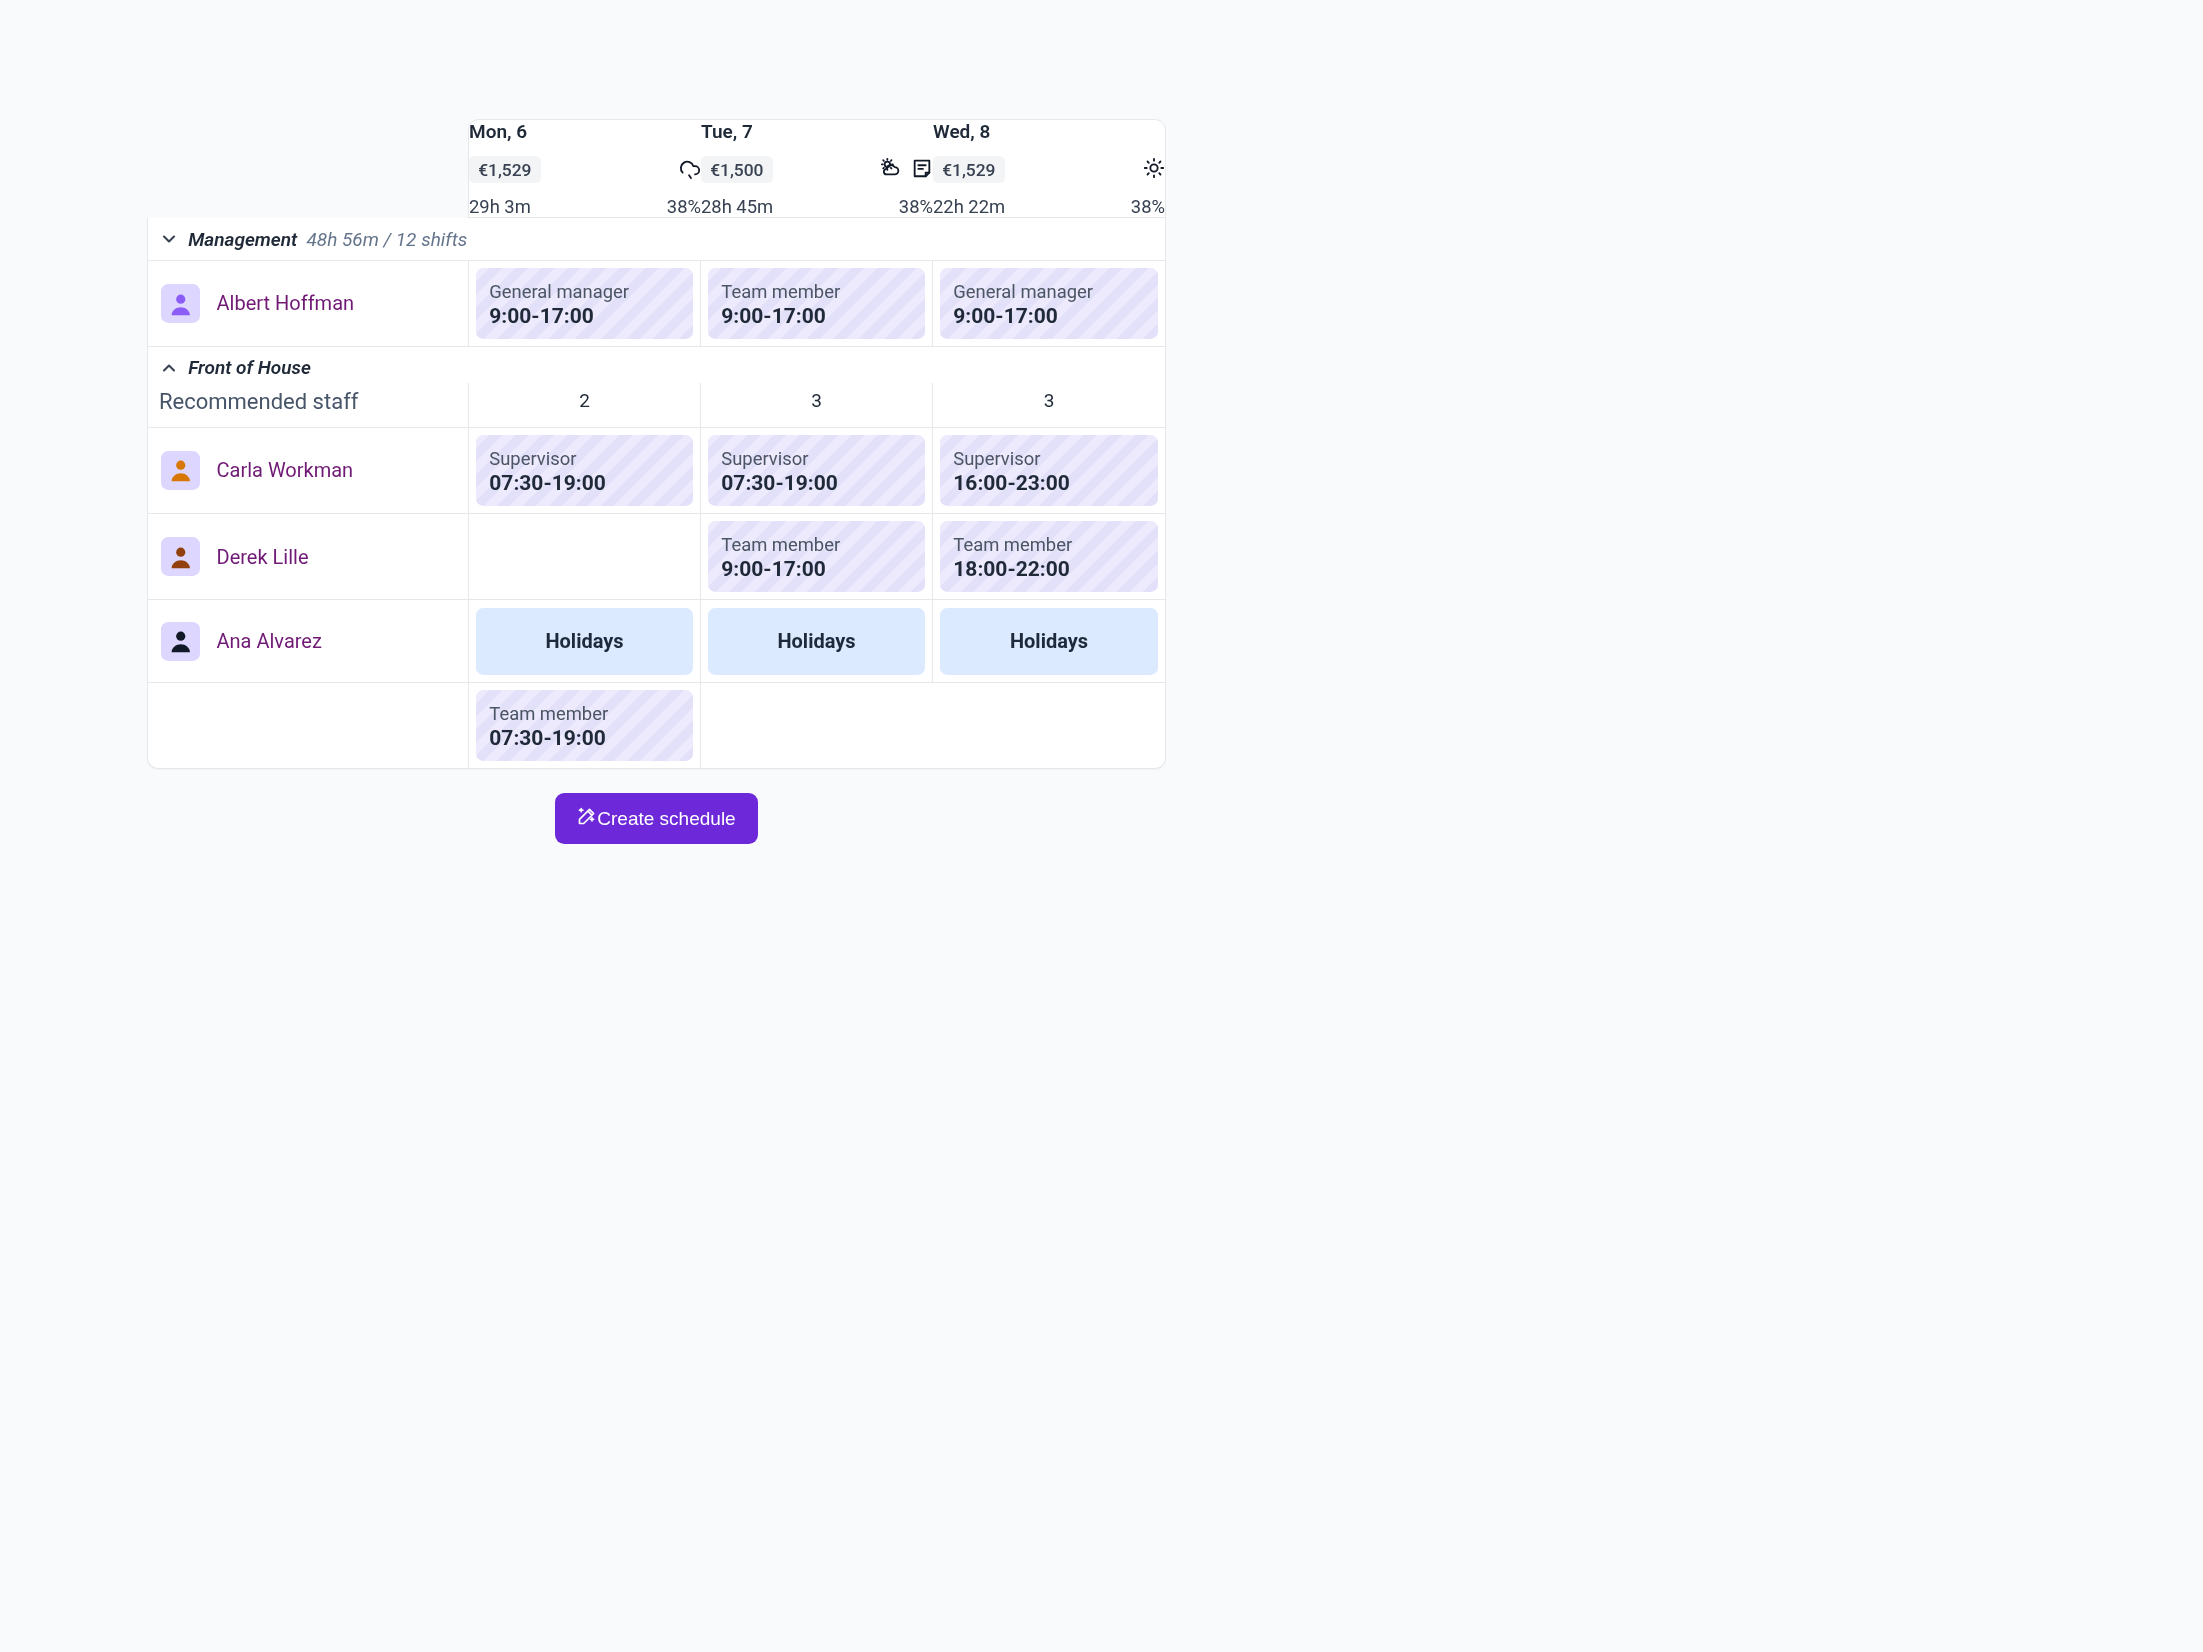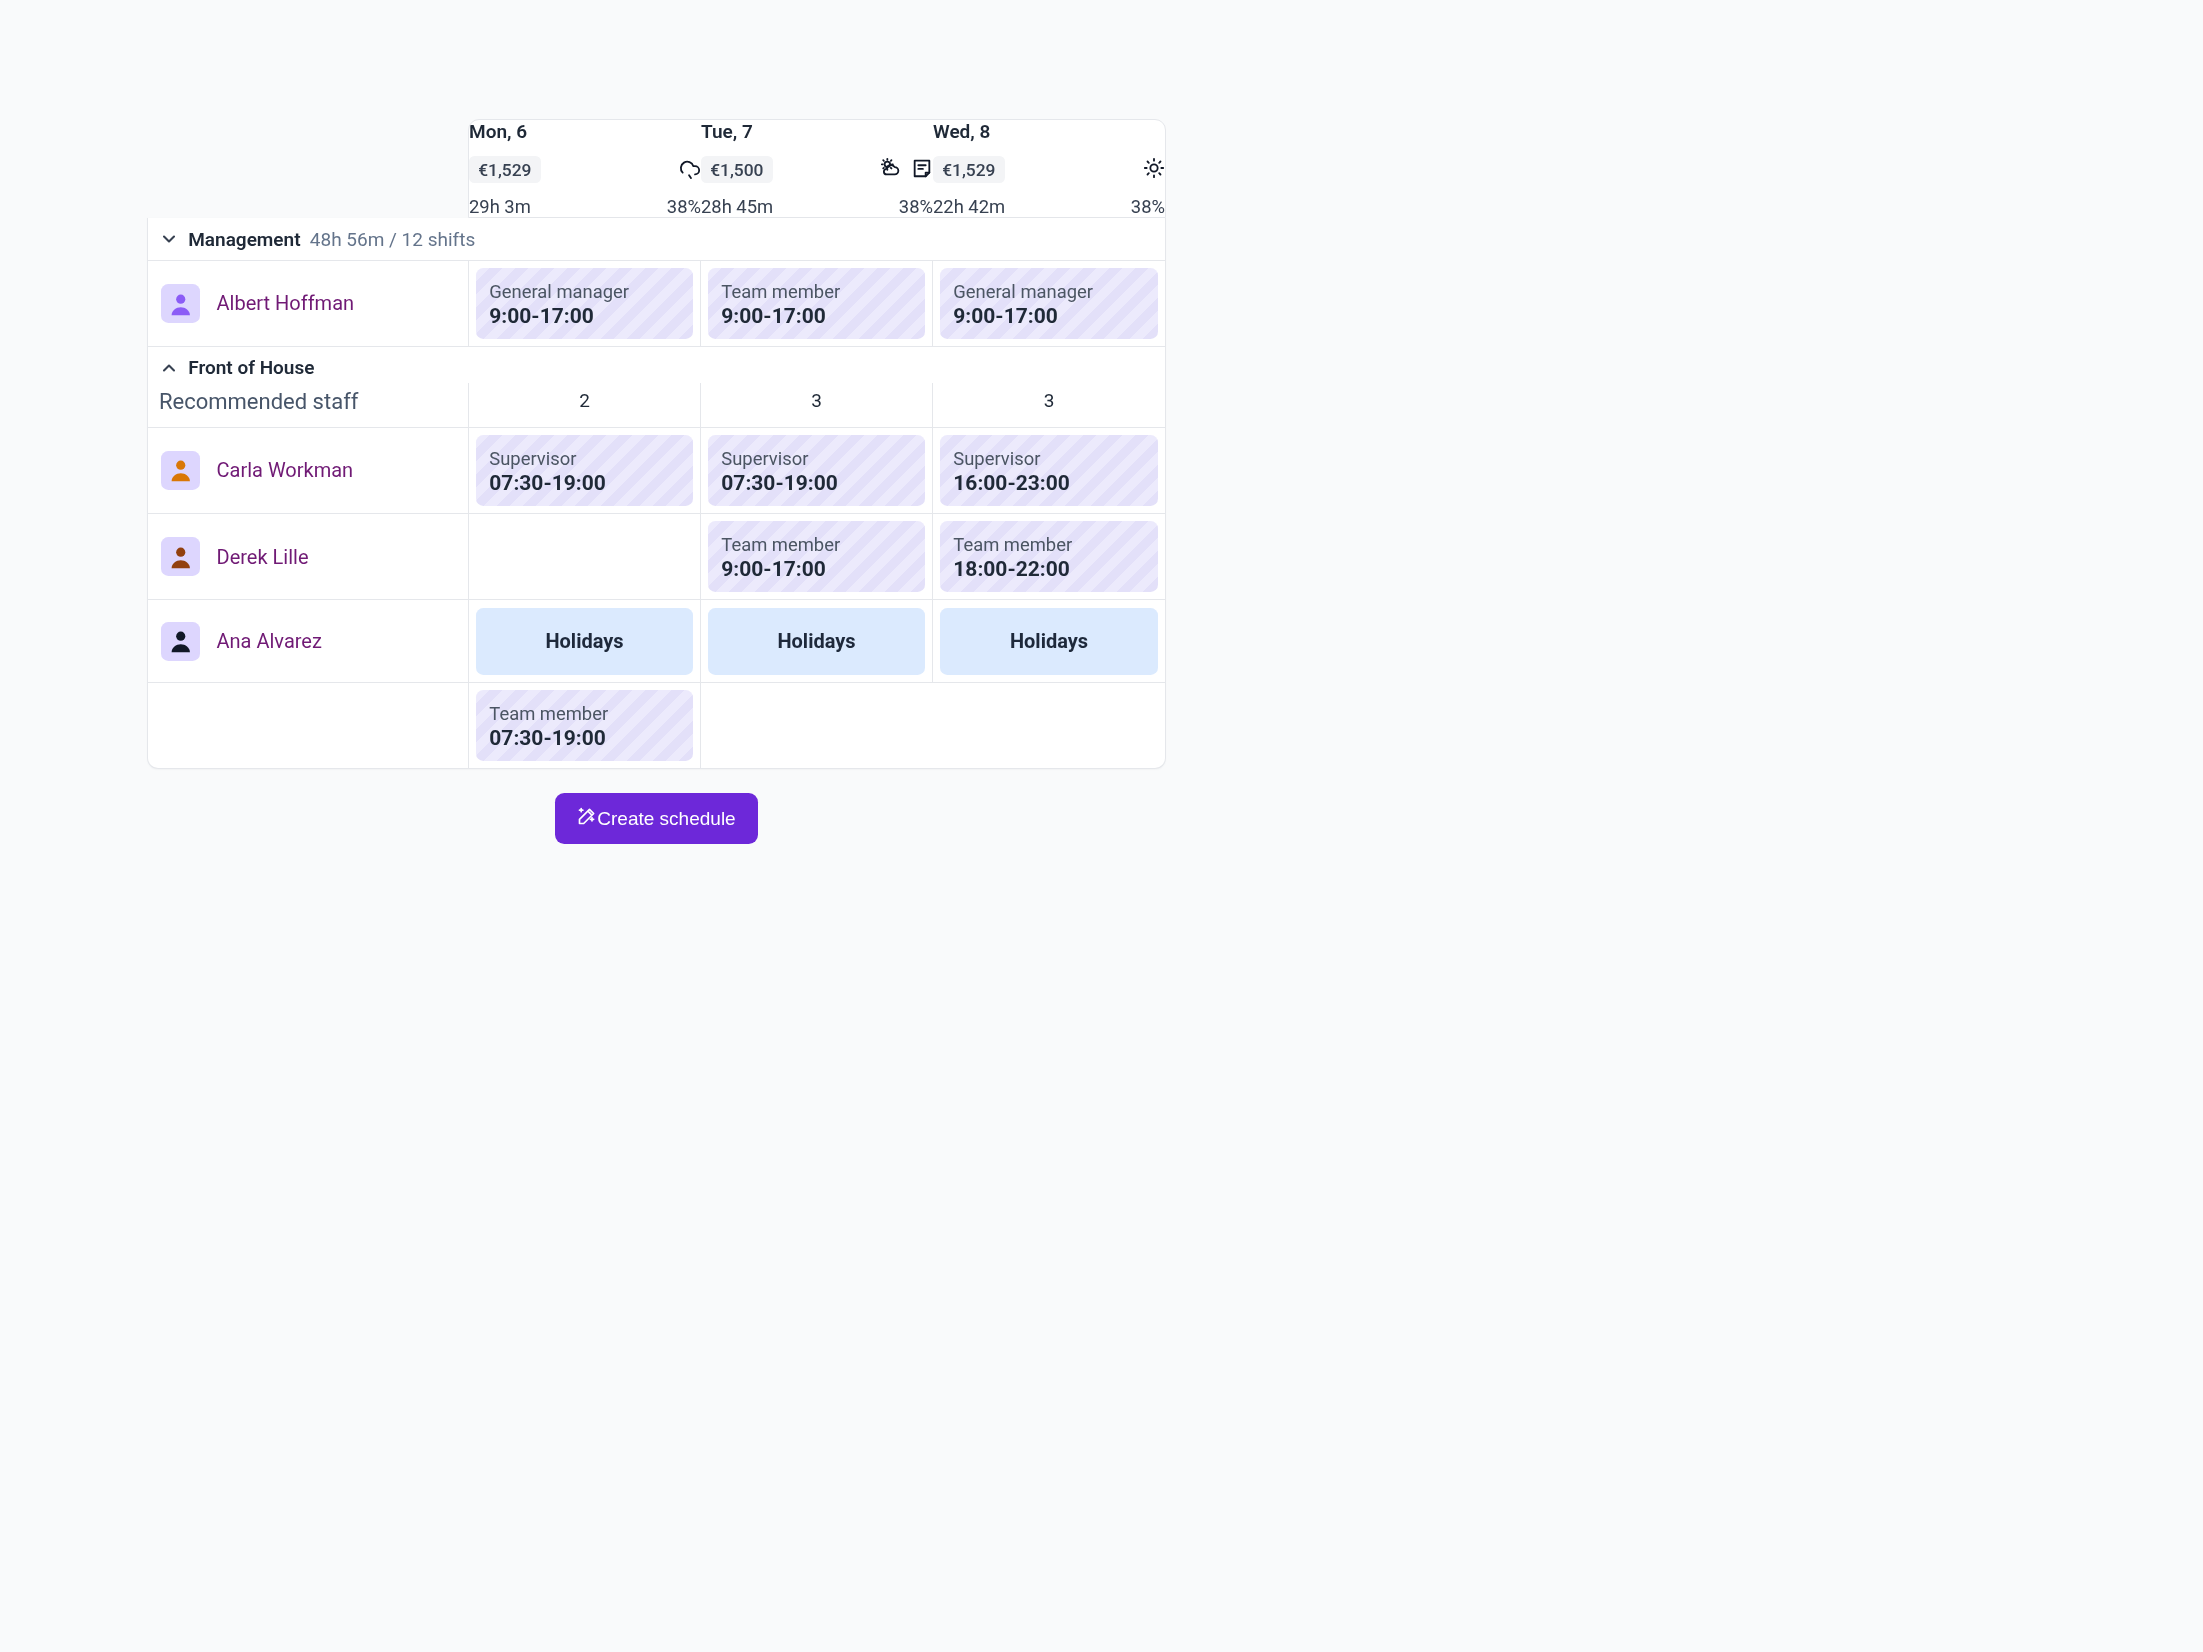--- a/index.html
+++ b/index.html
@@ -33,21 +33,21 @@
   .sales-badge {
     background: #f3f4f6; color: #374151; font-weight: 500;
     padding: 3.7px 9.2px; border-radius: 5.5px; font-size: 17.4px;
   }
   .icon-set { display: flex; gap: 9.2px; align-items: center; color: #111827; }
   .icon-set svg { width: 22px; height: 22px; }
   .day-bottom { display: flex; align-items: center; justify-content: space-between; color: #374151; font-size: 18.4px; }
 
   
   .group-row .cell { padding: 9.2px 13px 9.2px 11px; }
-  .group-row .spanall { grid-column: 1 / -1; display:flex; align-items:center; gap:9.2px; }
+  .group-row .spanall { grid-column: 1 / -1; display:flex; align-items:center; gap:9.2px;font-style:italic; }
   .chev { width: 20px; height: 20px; color:#374151; }
   .group-title { font-weight: 600; font-size: 19px; }
   .group-meta  { color:#64748b; font-size: 19px; font-weight:400; }
   .rec-row .cell.first { color:#475569; font-size: 22px; padding: 5.5px 13px 13px 11px; }
   .rec-row .cell.num { text-align:center; color:#1f2937; font-size:19px; padding: 5.5px 0 13px 0; }
 
   
   .emp-row .cell { border-right: 0.9px solid #e5e7eb; }
   .emp-row .cell:last-child { border-right:none; }
   .emp-cell { display:flex; align-items:center; gap:16.5px; padding: 13px 13px; }
@@ -141,21 +141,21 @@
         <span class="icon-set">
           <span>
             <svg viewBox="0 0 24 24" fill="none" stroke="currentColor" stroke-width="2" stroke-linecap="round" stroke-linejoin="round">
                 <circle cx="12" cy="12" r="4"></circle>
                 <path d="M12 2v2M12 20v2M4.93 4.93l1.41 1.41M17.66 17.66l1.41 1.41M2 12h2M20 12h2M4.93 19.07l1.41-1.41M17.66 6.34l1.41-1.41"></path>
               </svg>
           </span>
         </span>
       </div>
       <div class="day-bottom">
-        <span>22h 42m</span>
+        <span>22h 22m</span>
         <span>38%</span>
       </div>
     </div>
   </div>
 
   <div class="grid" style="border-top:none; border-radius:0 0 11px 11px;">
 
     <div class="row group-row bordered">
       <div class="cell spanall" style="border-right:none;">
         <svg class="chev" viewBox="0 0 24 24" fill="none" stroke="currentColor" stroke-width="2.5" stroke-linecap="round" stroke-linejoin="round">

